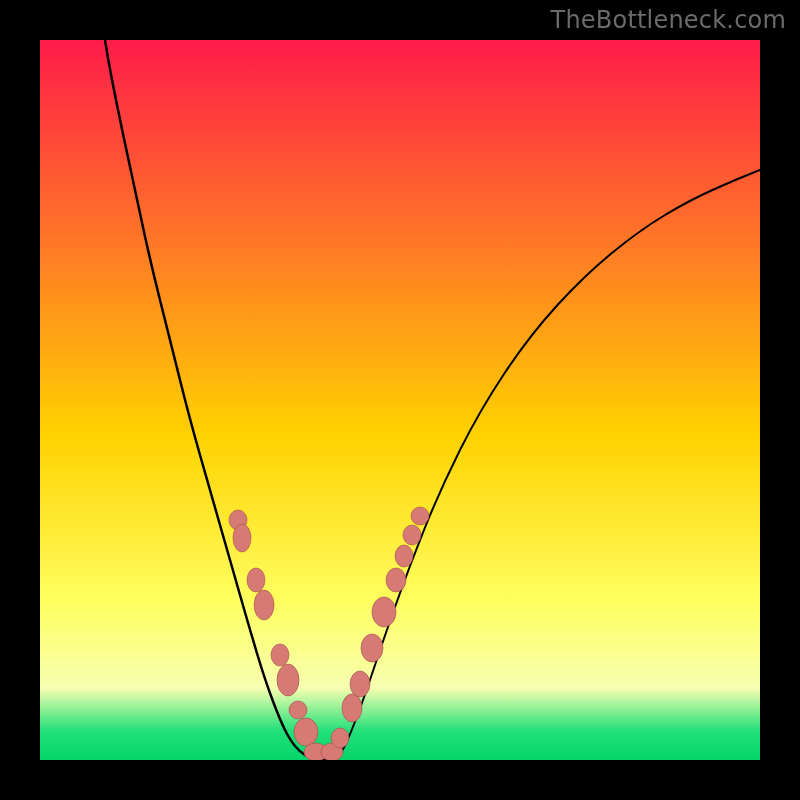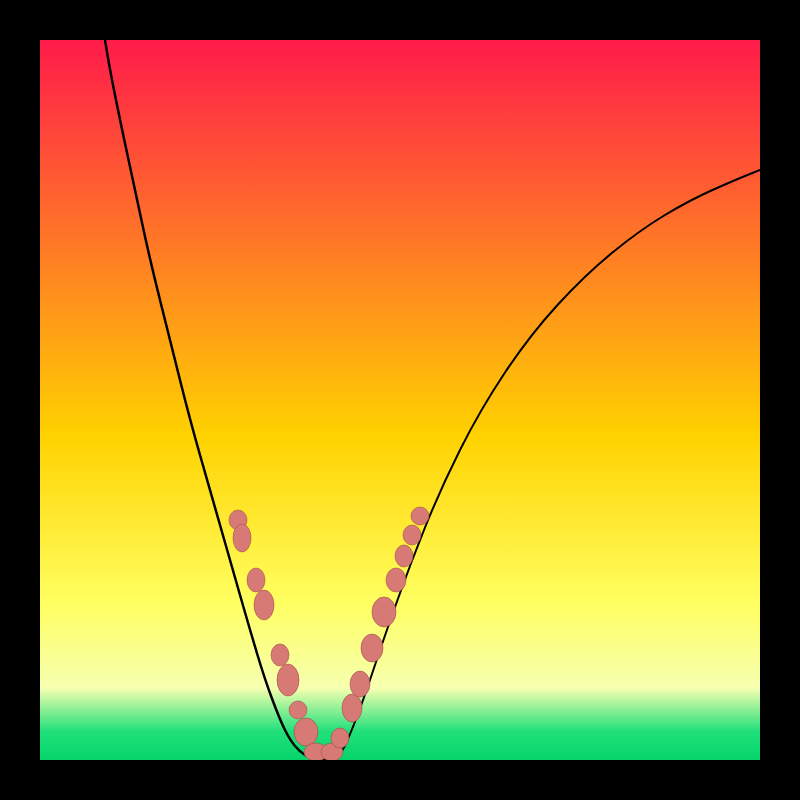--- a/index.html
+++ b/index.html
@@ -29,20 +29,21 @@
     font: 500 24px "DejaVu Sans", Arial, sans-serif;
     color: #6b6b6b;
     letter-spacing: 0.2px;
   }
   svg { display: block; }
 </style>
 </head>
 <body>
 
 <div class="frame">
+  <div class="watermark">TheBottleneck.com</div>
 
   <div class="plot">
     <svg id="plot-svg" width="720" height="720" viewBox="0 0 720 720">
       <defs>
         <linearGradient id="bg-grad" x1="0" y1="0" x2="0" y2="1">
           <stop id="g0" offset="0%" stop-color="#ff1b4a"></stop>
           <stop id="g1" offset="24%" stop-color="#ff6a2c"></stop>
           <stop id="g2" offset="55%" stop-color="#ffd200"></stop>
           <stop id="g3" offset="78%" stop-color="#ffff60"></stop>
           <stop id="g4" offset="90%" stop-color="#f6ffb0"></stop>

